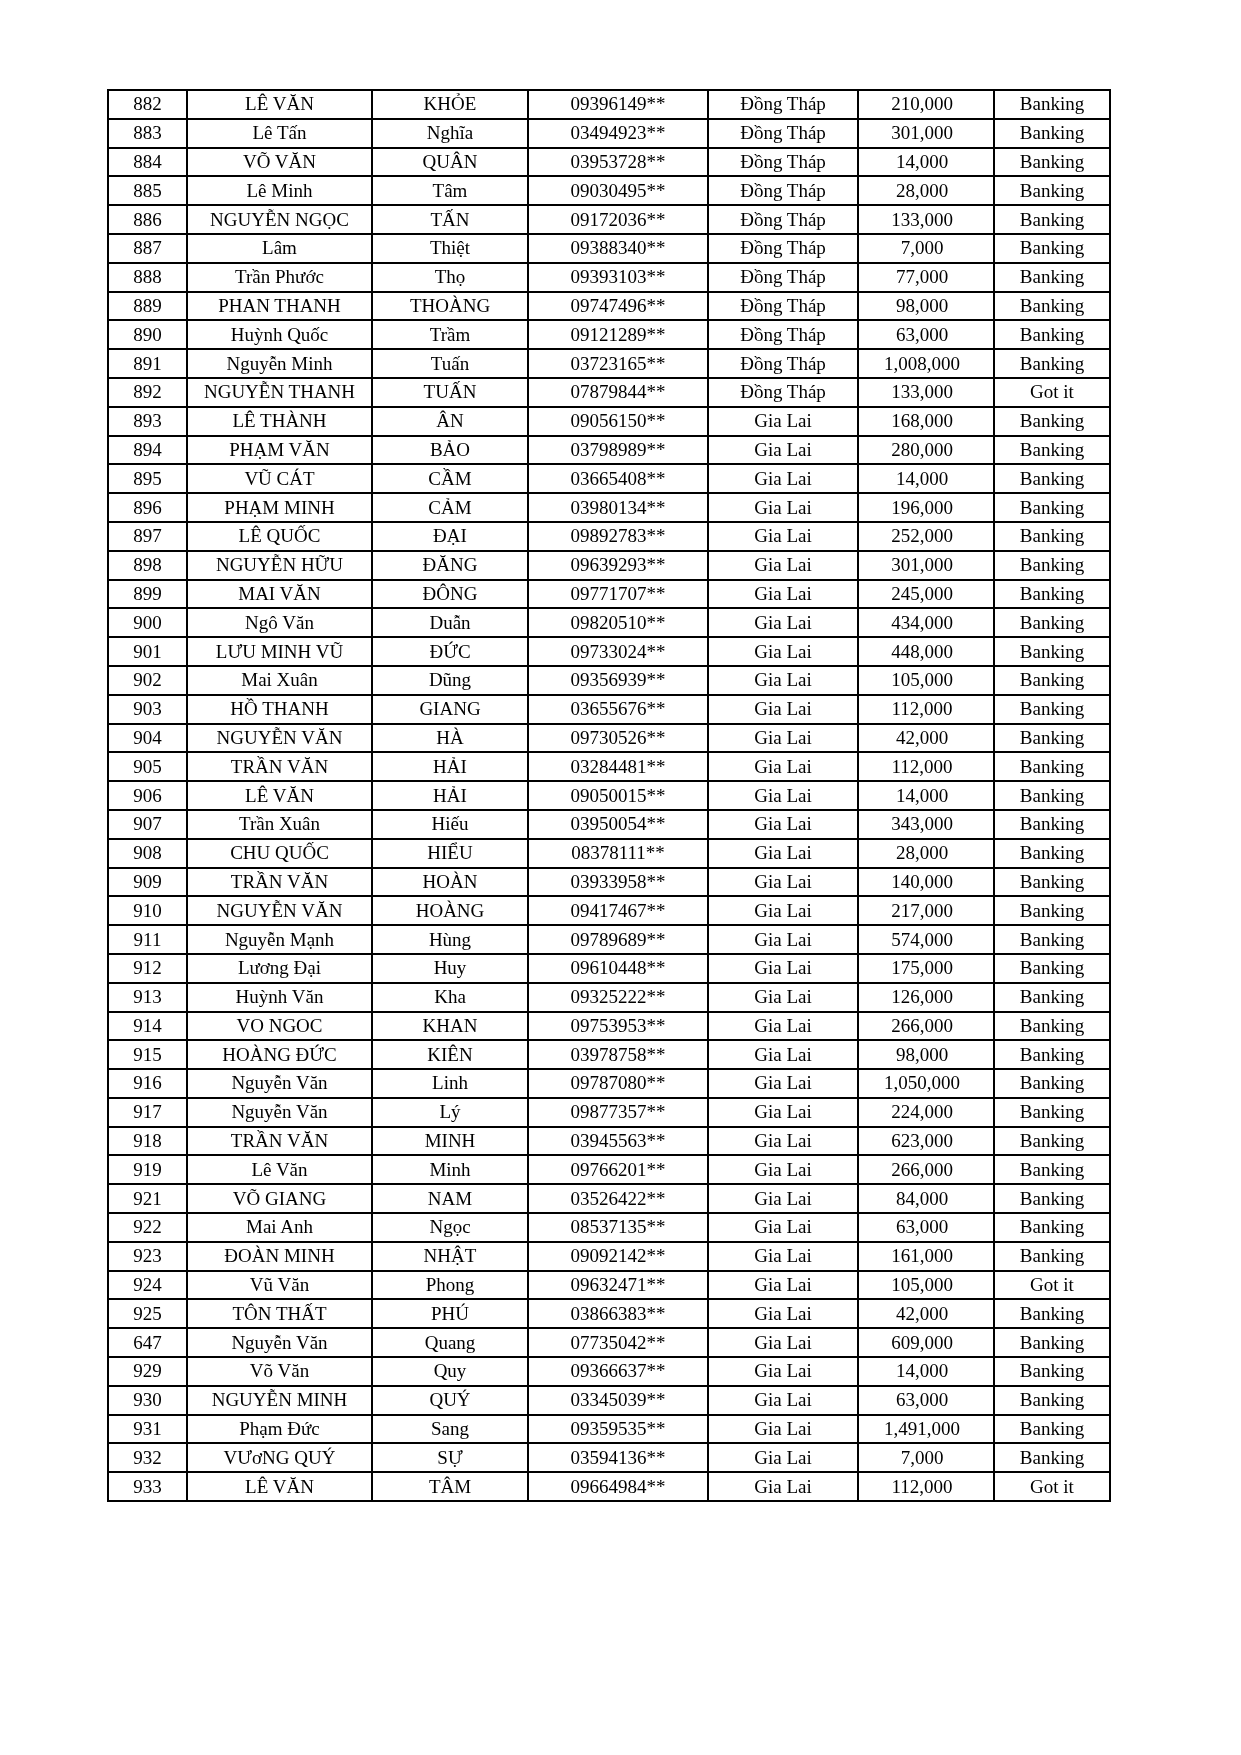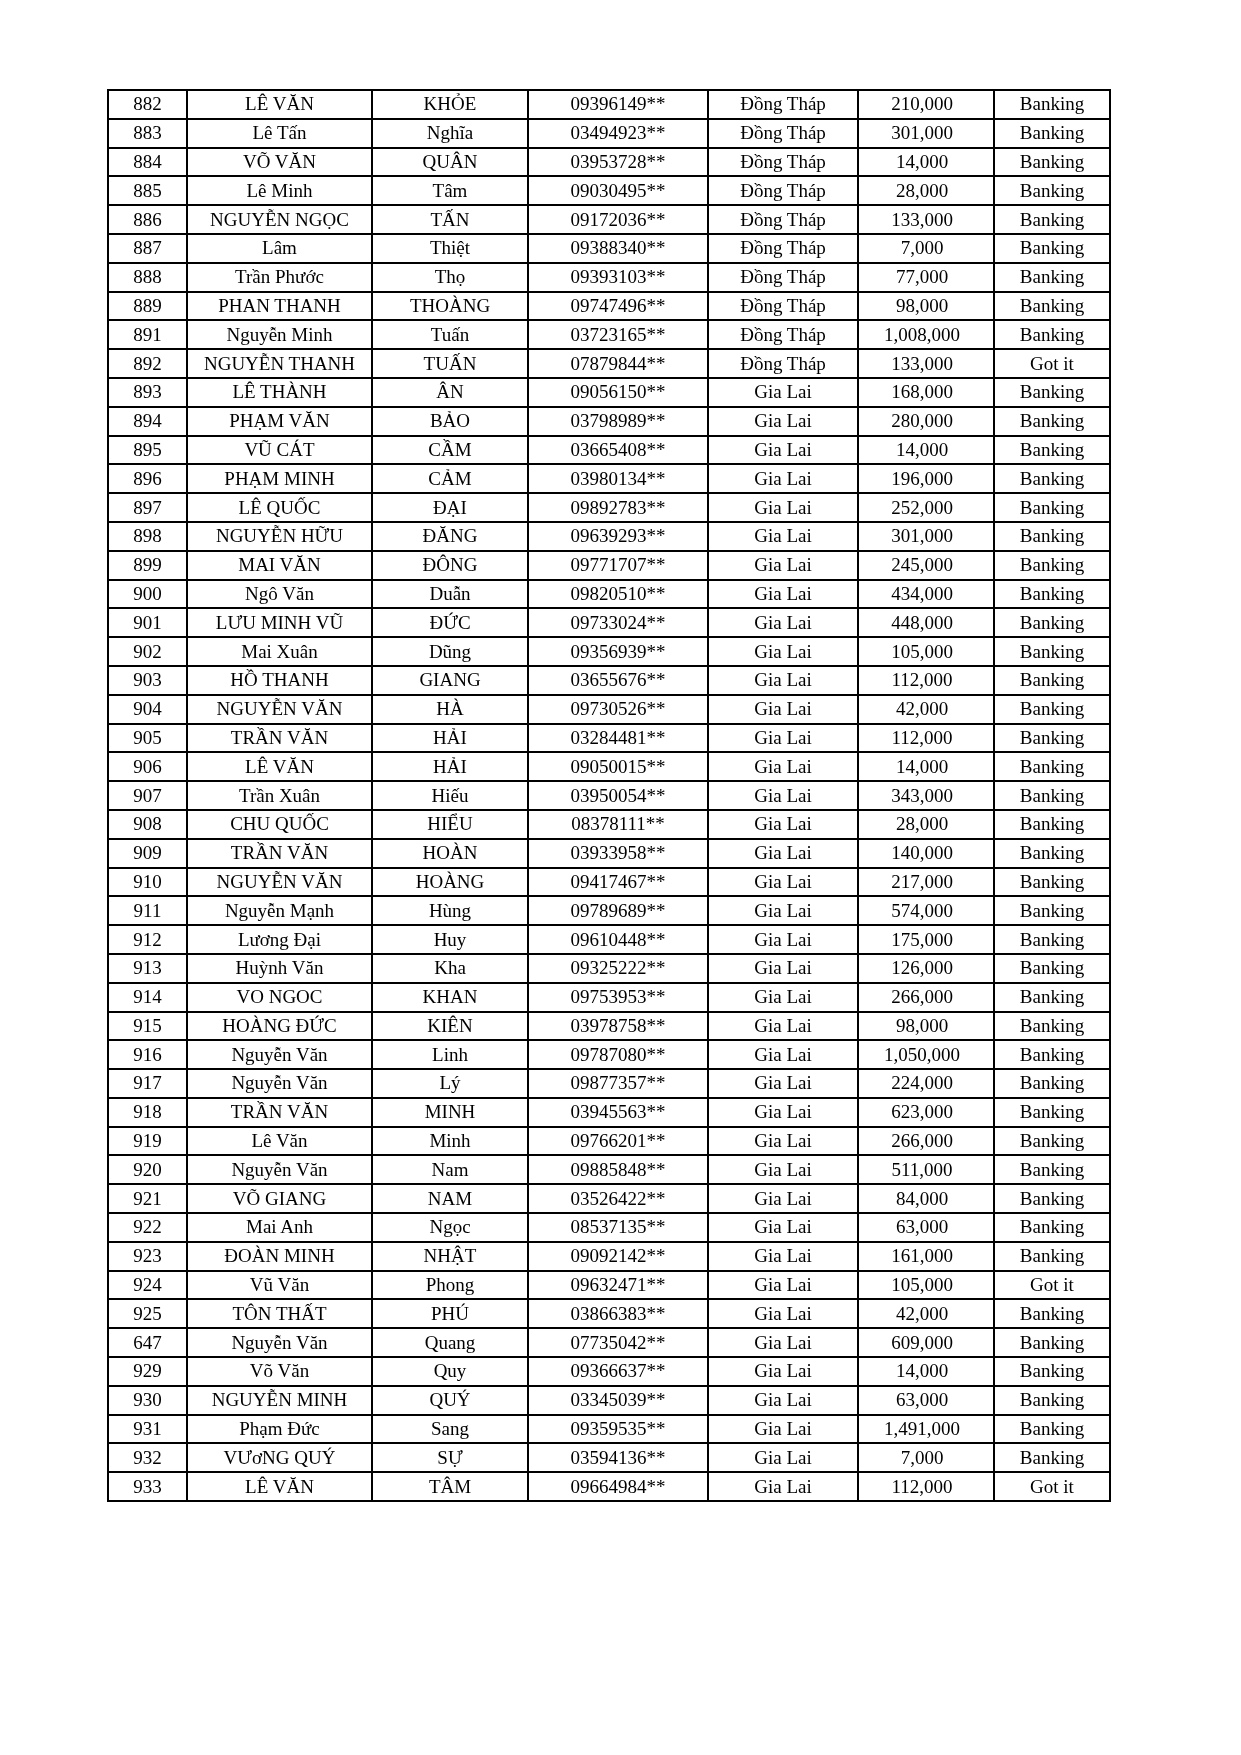--- a/index.html
+++ b/index.html
@@ -120,20 +120,29 @@
         <tr>
           <td>889</td>
           <td>PHAN THANH</td>
           <td>THOÀNG</td>
           <td>09747496**</td>
           <td>Đồng Tháp</td>
           <td class="amount">98,000</td>
           <td>Banking</td>
         </tr>
         <tr>
+          <td>890</td>
+          <td>Huỳnh Quốc</td>
+          <td>Trầm</td>
+          <td>09121289**</td>
+          <td>Đồng Tháp</td>
+          <td class="amount">63,000</td>
+          <td>Banking</td>
+        </tr>
+        <tr>
           <td>891</td>
           <td>Nguyễn Minh</td>
           <td>Tuấn</td>
           <td>03723165**</td>
           <td>Đồng Tháp</td>
           <td class="amount">1,008,000</td>
           <td>Banking</td>
         </tr>
         <tr>
           <td>892</td>
@@ -378,29 +387,20 @@
           <td class="amount">623,000</td>
           <td>Banking</td>
         </tr>
         <tr>
           <td>919</td>
           <td>Lê Văn</td>
           <td>Minh</td>
           <td>09766201**</td>
           <td>Gia Lai</td>
           <td class="amount">266,000</td>
-          <td>Banking</td>
-        </tr>
-        <tr>
-          <td>920</td>
-          <td>Nguyễn Văn</td>
-          <td>Nam</td>
-          <td>09885848**</td>
-          <td>Gia Lai</td>
-          <td class="amount">511,000</td>
           <td>Banking</td>
         </tr>
         <tr>
           <td>921</td>
           <td>VÕ GIANG</td>
           <td>NAM</td>
           <td>03526422**</td>
           <td>Gia Lai</td>
           <td class="amount">84,000</td>
           <td>Banking</td>

